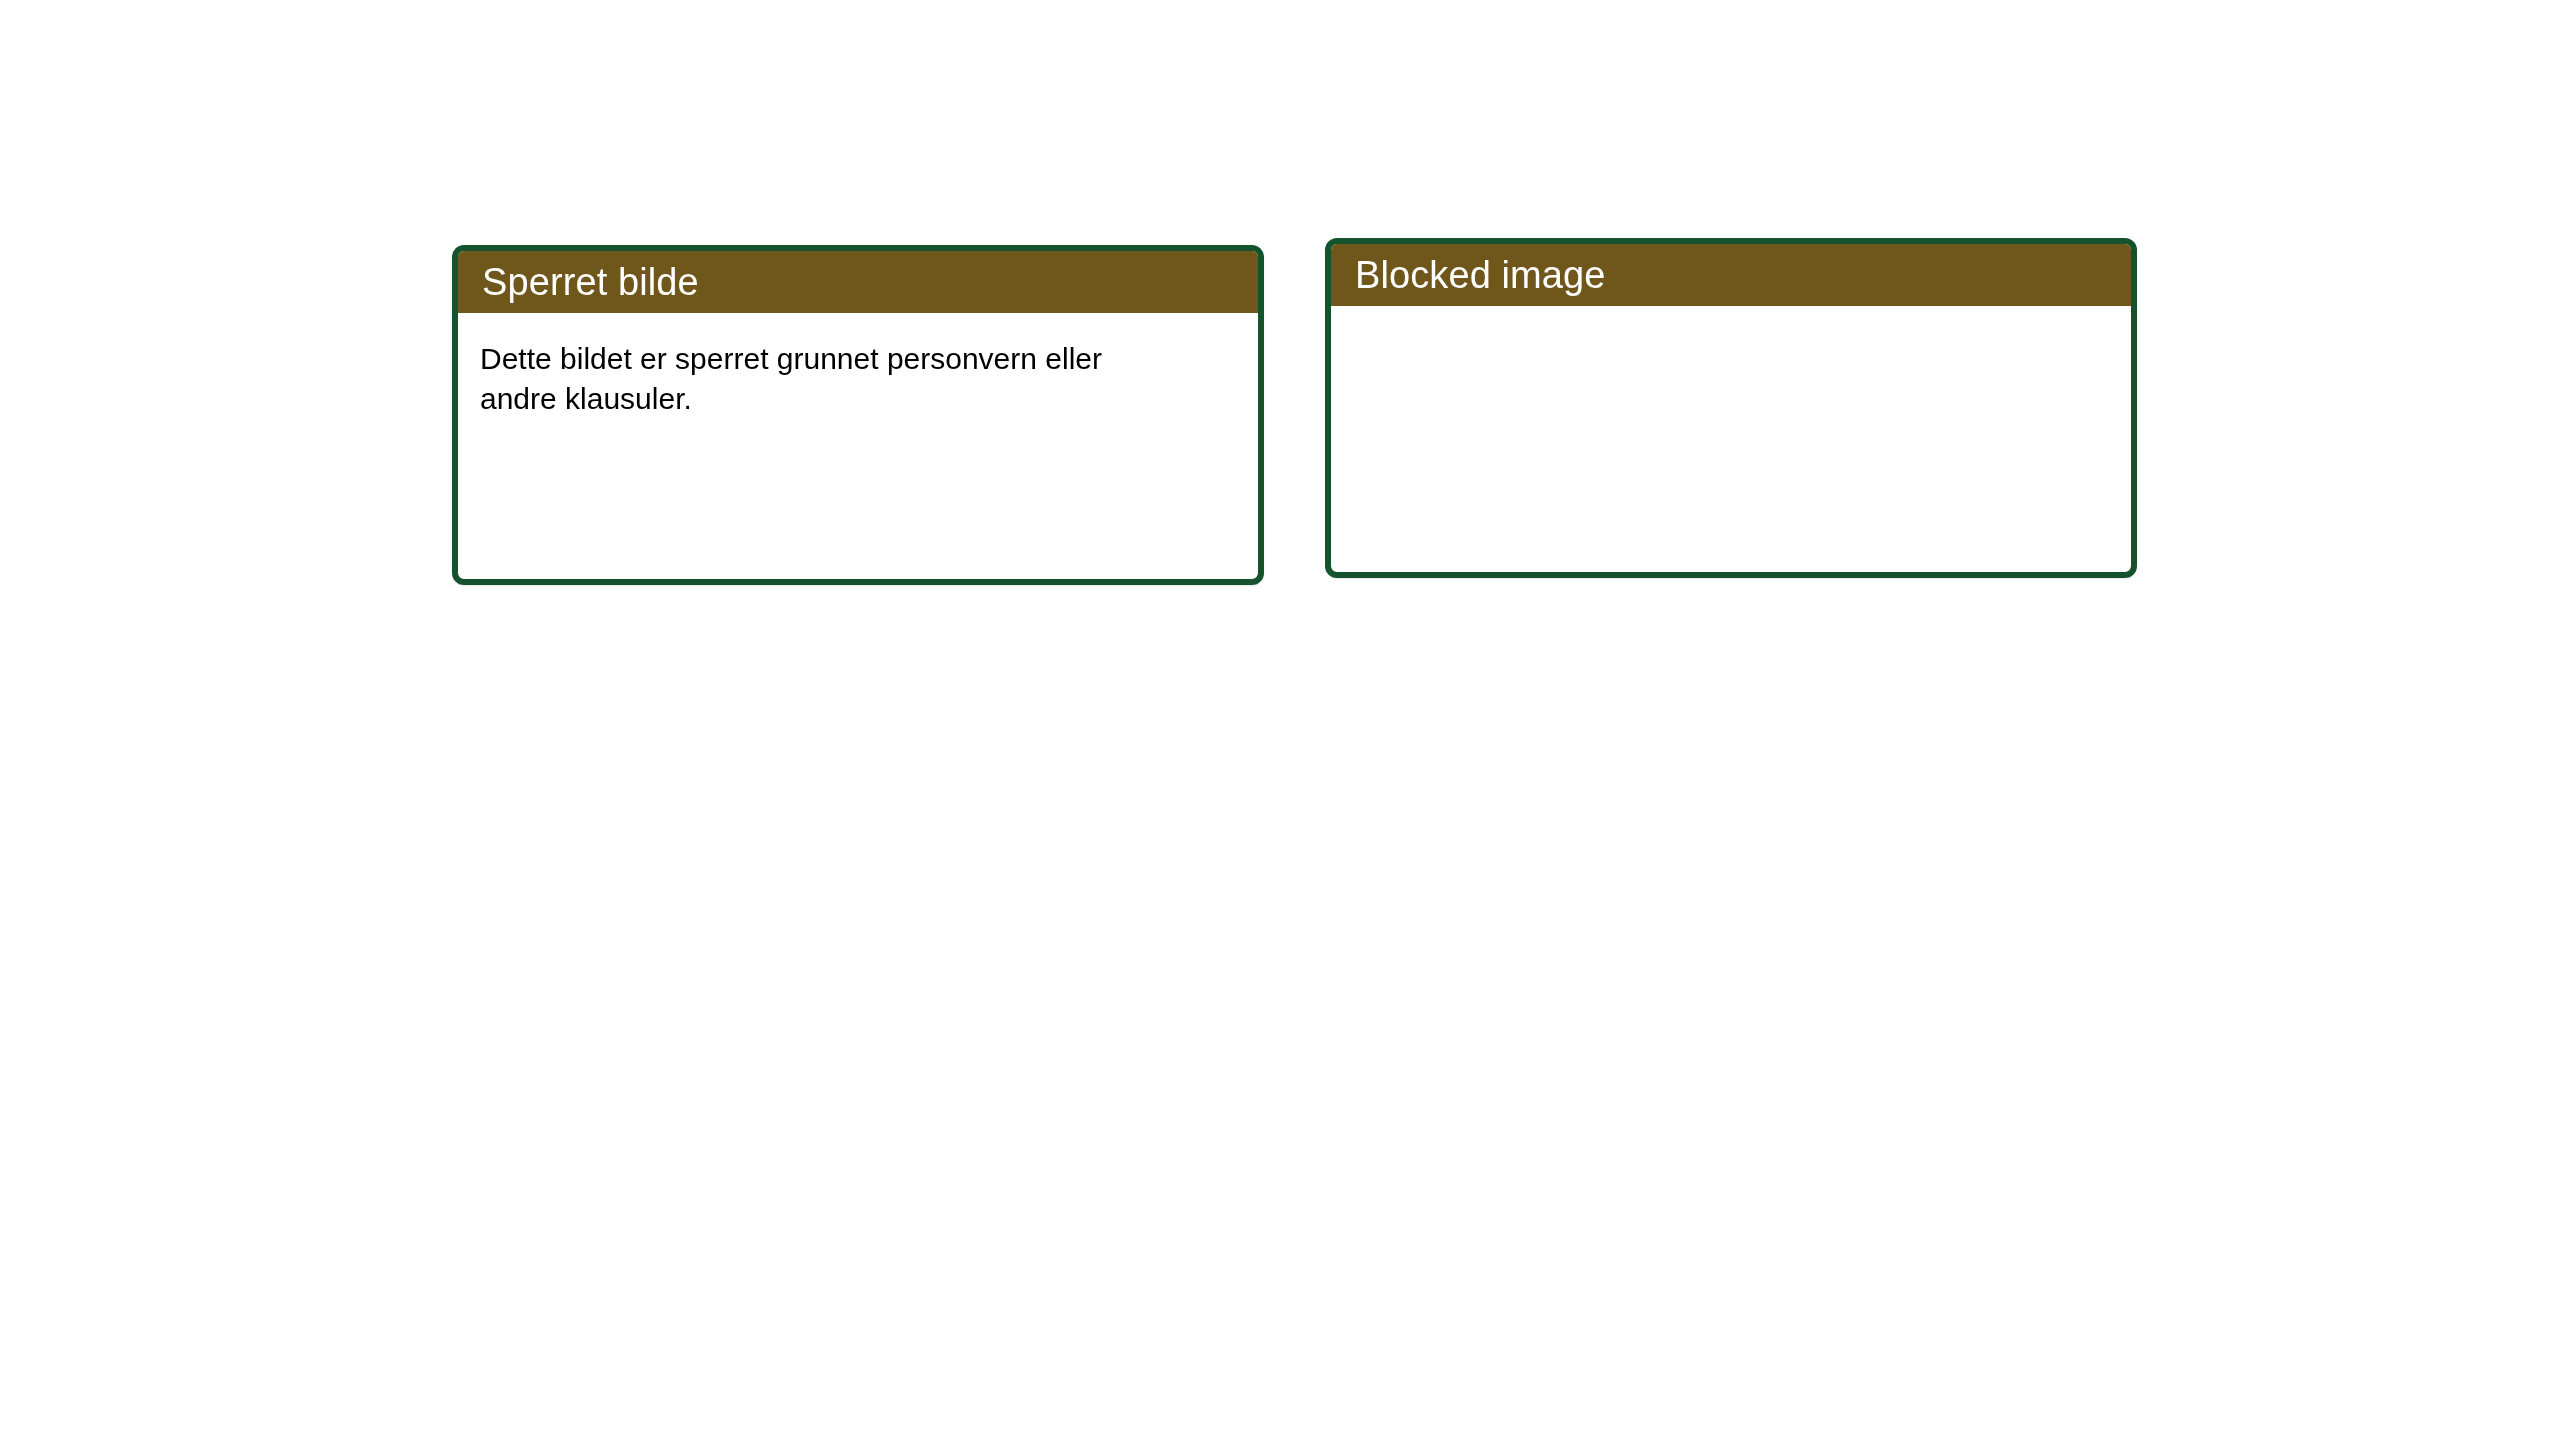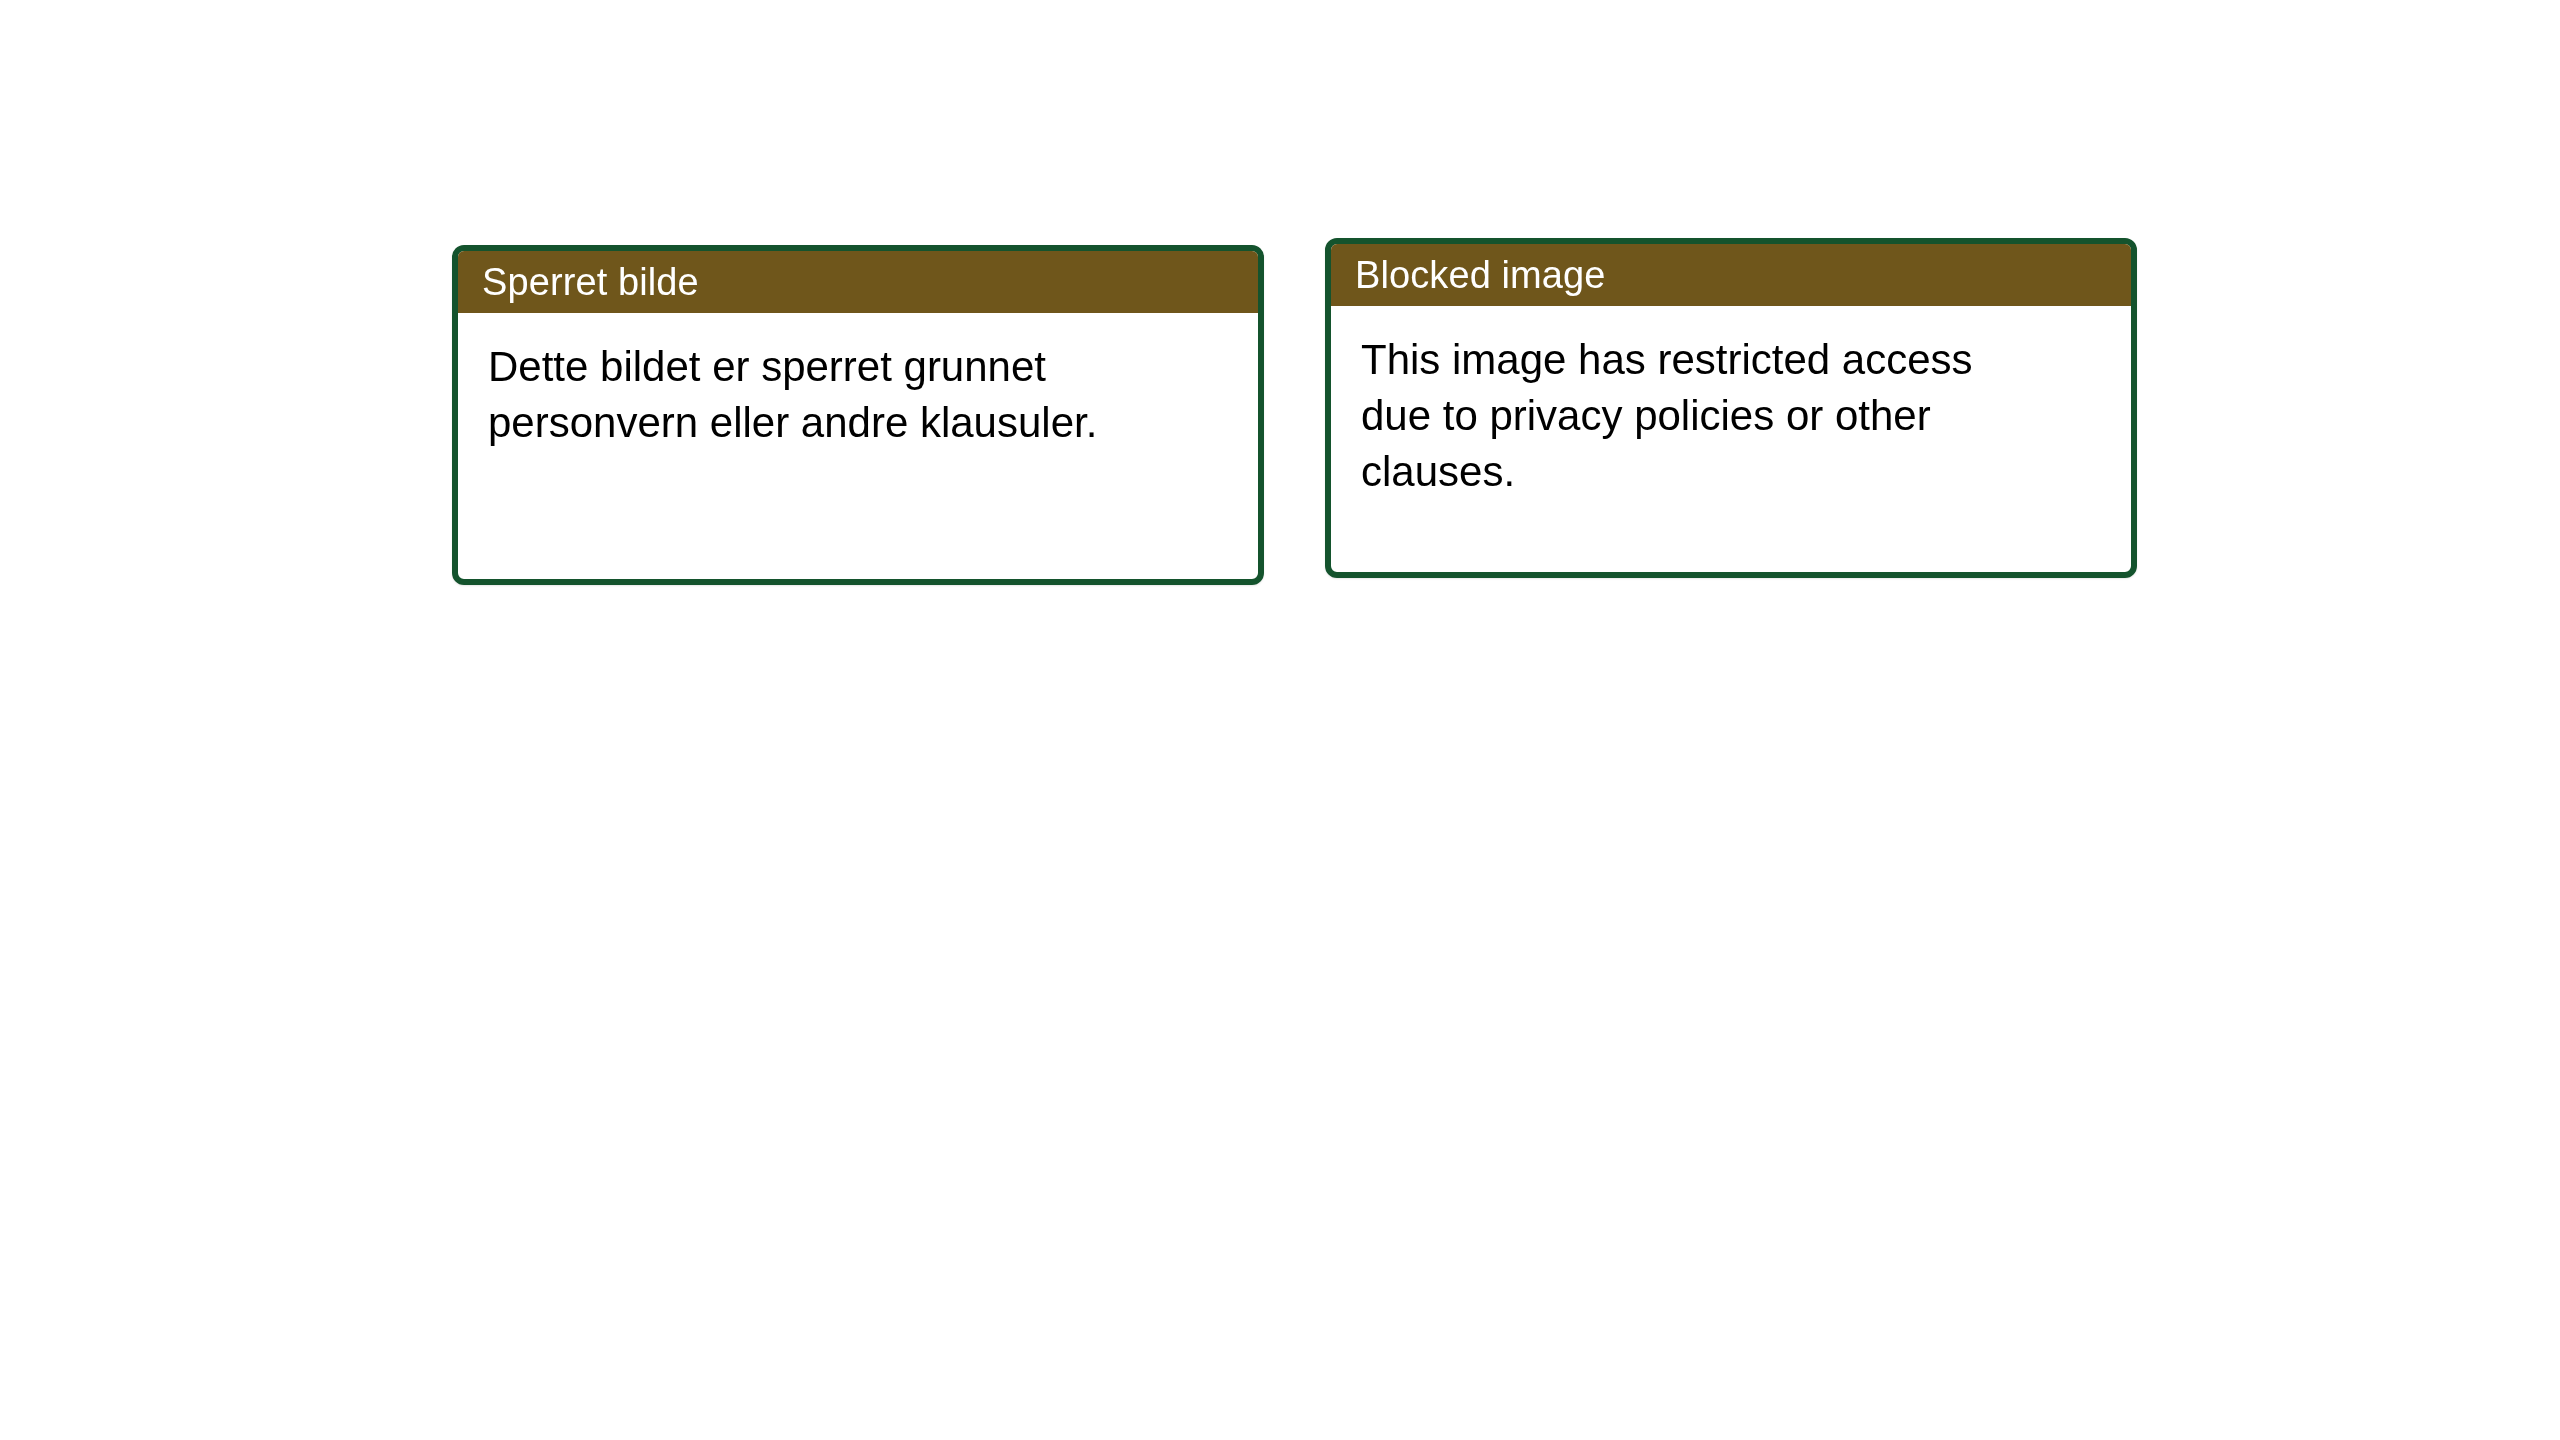--- a/index.html
+++ b/index.html
@@ -55,23 +55,23 @@
     align-items: center;
     padding: 0 0 0 24px;
     font-size: 38px;
     font-weight: 400;
     letter-spacing: 0.1px;
     line-height: 1;
   }
 
   .card-body {
     box-sizing: border-box;
-    padding: 26px 26px 0 30px;
+    padding: 26px 26px 0 22px;
     color: #000000;
-    font-size: 42px;
+    font-size: 30px;
     line-height: 1.33;
     font-weight: 400;
   }
 
   .card-body p {
     margin: 0;
     max-width: 640px;
   }
 </style>
 </head>
@@ -81,18 +81,15 @@
 
   <section class="notice-card card-no">
     <div class="card-header">Sperret bilde</div>
     <div class="card-body">
       <p>Dette bildet er sperret grunnet personvern eller andre klausuler.</p>
     </div>
   </section>
 
   <section class="notice-card card-en">
     <div class="card-header">Blocked image</div>
-    <div class="card-body">
-      <p>This image has restricted access due to privacy policies or other clauses.</p>
-    </div>
   </section>
 
 </div>
 
 </body></html>

